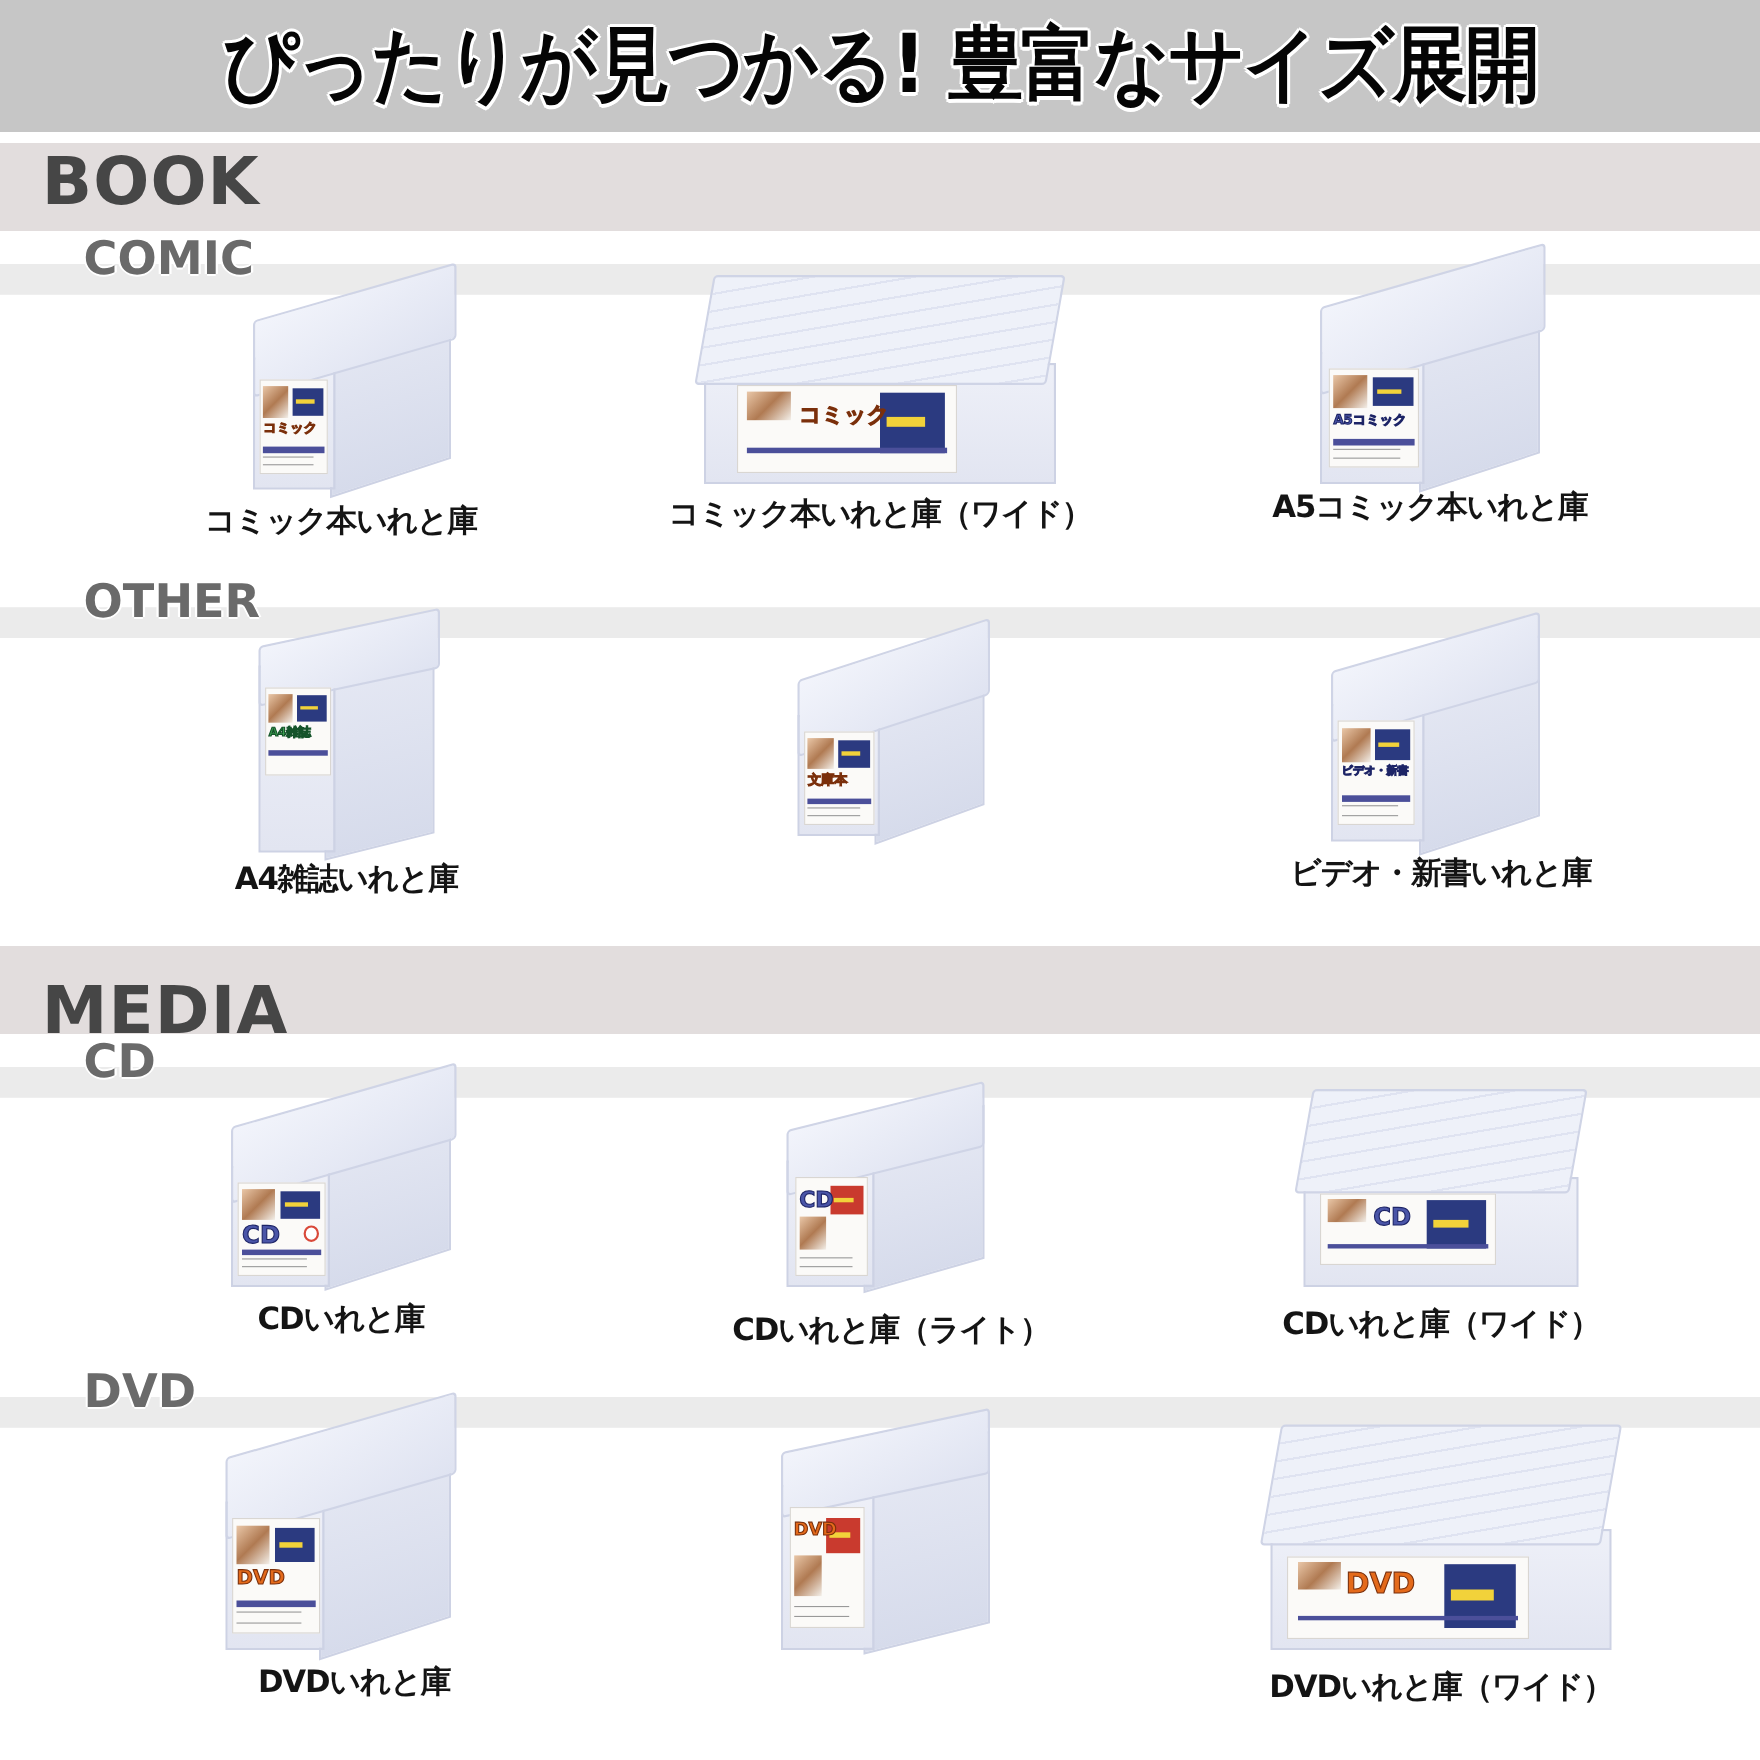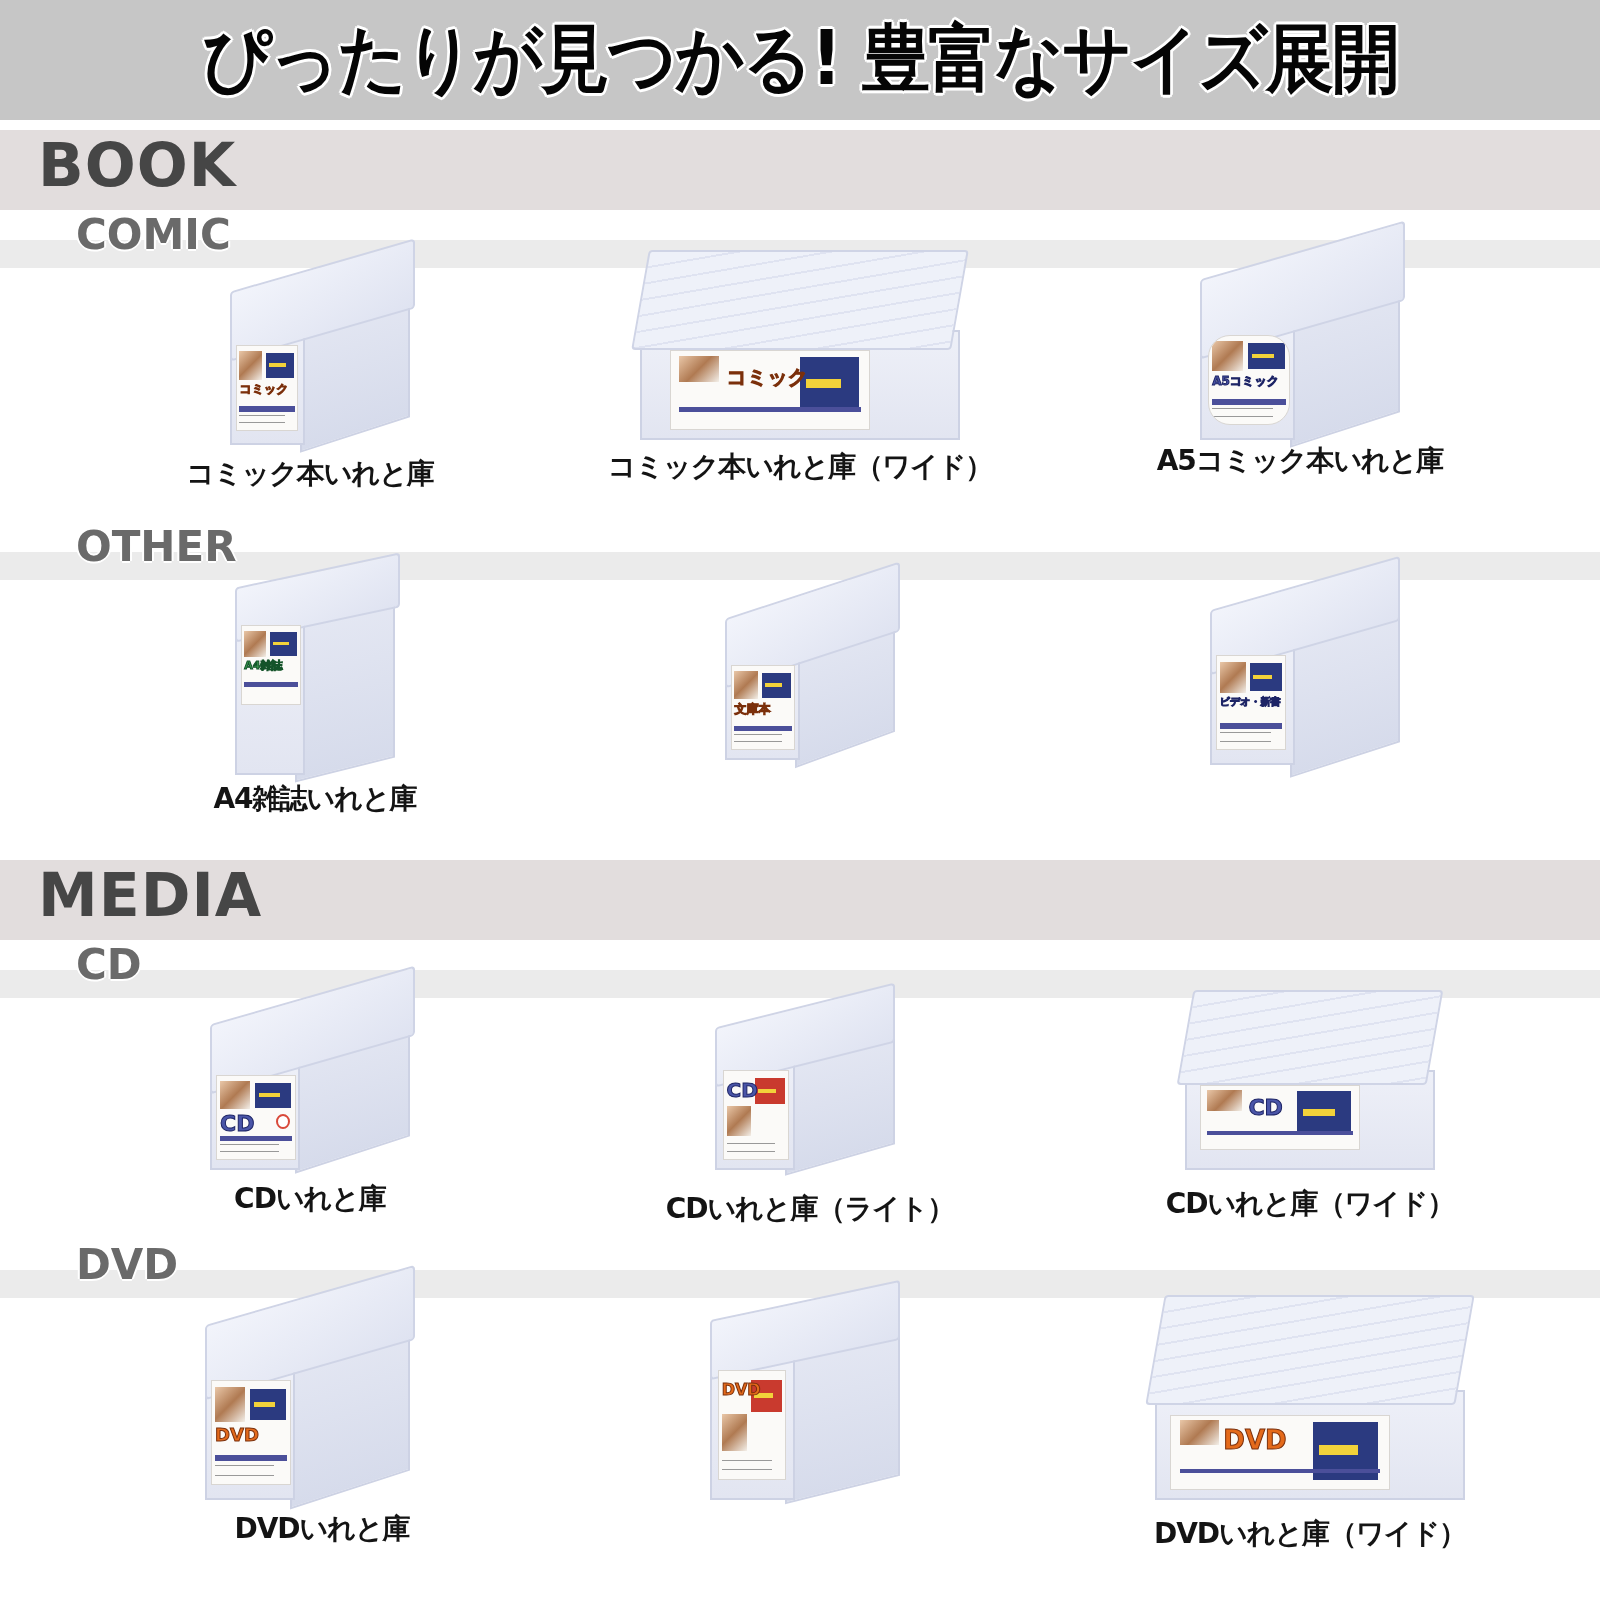--- a/index.html
+++ b/index.html
@@ -129,21 +129,21 @@
   </div>
   <div class="product-name" style="margin-top:-10px;">コミック本いれと庫（ワイド）</div>
 </div>
 
 <div class="product" style="left:1050px; top:240px;">
   <div class="product-image" style="width:220px;height:210px;">
     <div class="box" style="left:10px;top:0;width:210px;height:210px;">
       <div class="side" style="left:90px;top:20px;width:110px;height:170px;transform:skewY(-18deg);"></div>
       <div class="front" style="left:0;top:80px;width:95px;height:120px;"></div>
       <div class="lid" style="left:0;top:10px;width:205px;height:80px;transform:skewY(-16deg);"></div>
-      <div class="label" style="left:8px;top:95px;width:82px;height:90px;border-radius:22px;">
+      <div class="label" style="left:8px;top:95px;width:82px;height:90px;">
         <div class="photo"></div>
           <div class="navy"></div>
         <div class="brand brand-navy" style="font-size:12px;">A5コミック</div>
         <div class="stripe"></div>
           <div class="lines"></div>
       </div>
     </div>
   </div>
   <div class="product-name" style="margin-top:-8px;">A5コミック本いれと庫</div>
 </div>
@@ -193,24 +193,25 @@
       <div class="lid" style="left:0;top:8px;width:190px;height:65px;transform:skewY(-16deg);"></div>
       <div class="label" style="left:6px;top:80px;width:70px;height:95px;">
         <div class="photo"></div>
           <div class="navy"></div>
         <div class="brand brand-navy" style="font-size:10px;">ビデオ・新書</div>
         <div class="stripe"></div>
           <div class="lines"></div>
       </div>
     </div>
   </div>
+  <div class="product-name" style="margin-top:0px;">ビデオ・新書いれと庫</div>
 </div>
 
 <div class="section-band" style="top:860px;"></div>
-<div class="section-title" style="top:860px;">MEDIA</div>
+<div class="section-title" style="top:884px;">MEDIA</div>
 
 <div class="sub-band" style="top:970px;"></div>
 <div class="sub-title" style="top:940px;">CD</div>
 
 <div class="product" style="left:60px; top:985px;">
   <div class="product-image" style="width:220px;height:195px;">
     <div class="box" style="left:10px;top:0;width:210px;height:195px;">
       <div class="side" style="left:85px;top:20px;width:115px;height:150px;transform:skewY(-18deg);"></div>
       <div class="front" style="left:0;top:75px;width:90px;height:110px;"></div>
       <div class="lid" style="left:0;top:10px;width:205px;height:70px;transform:skewY(-16deg);"></div>

